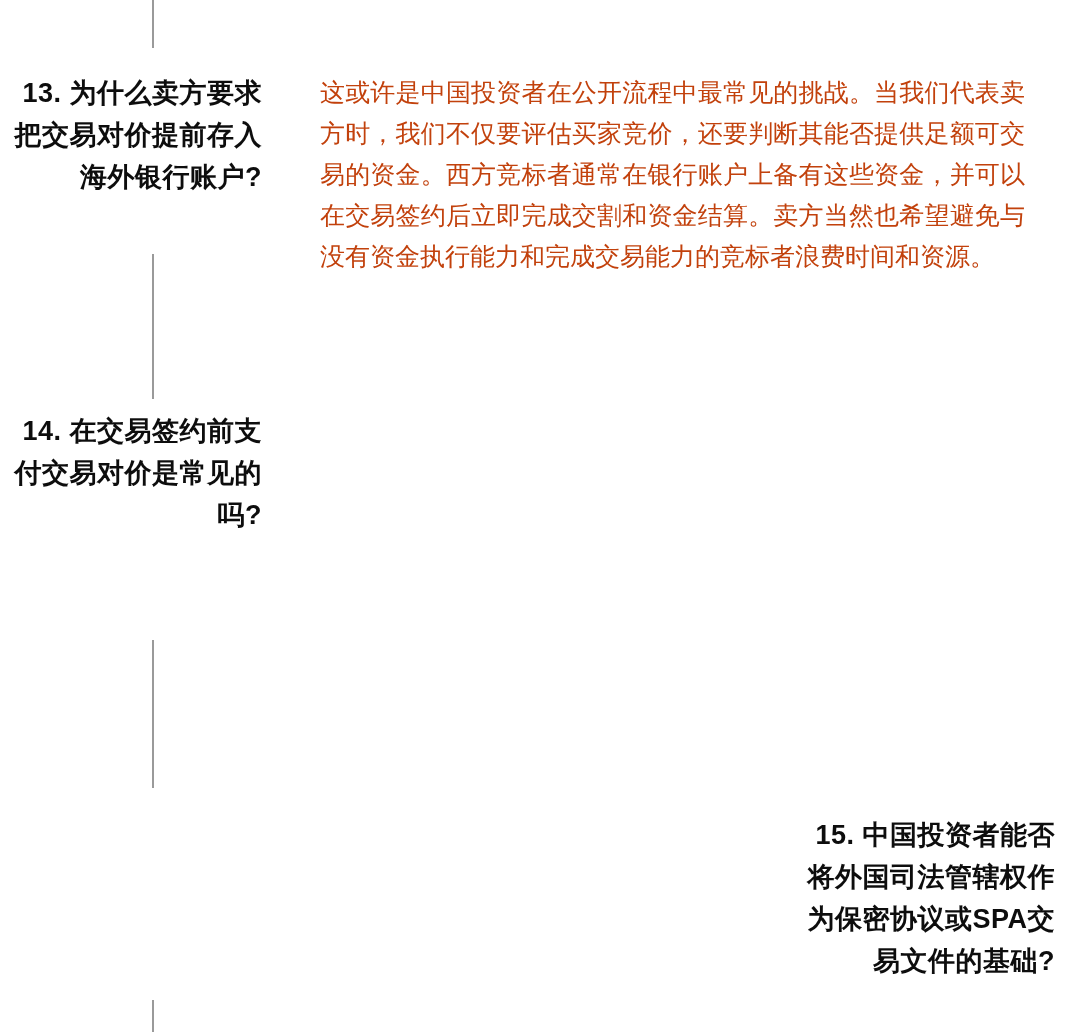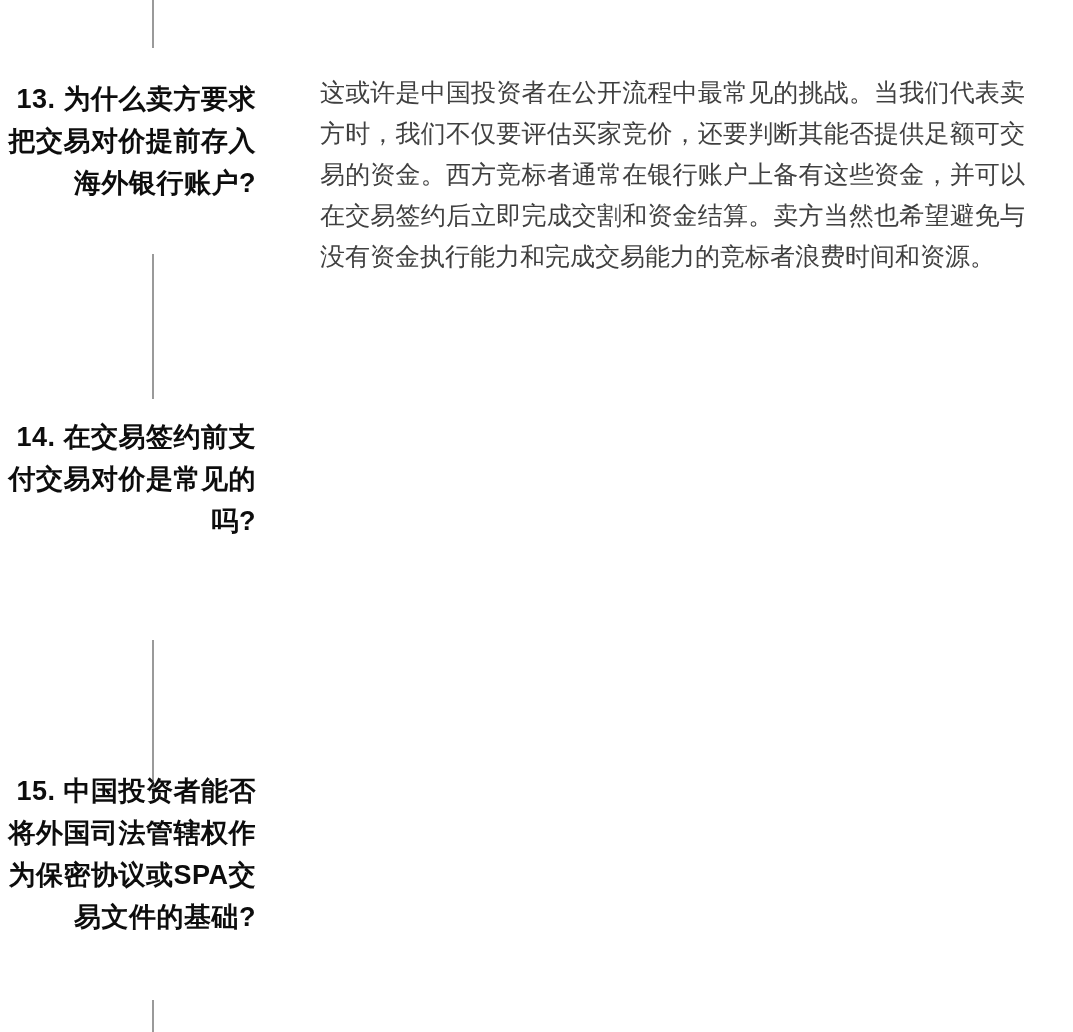--- a/index.html
+++ b/index.html
@@ -37,49 +37,49 @@
   }
 
   .qa-item {
     position: absolute;
     left: 0;
     width: 1073px;
     display: flex;
   }
   .qa-item.i0 { top: 72px; }
   .qa-item.i1 { top: 410px; }
-  .qa-item.i2 { top: 764px; }
+  .qa-item.i2 { top: 814px; justify-content: flex-end; }
 
   .q-col {
     width: 280px;
     padding-right: 18px;
     box-sizing: border-box;
     text-align: right;
   }
 
   .q-text {
     font-weight: bold;
     font-size: 27px;
     line-height: 42px;
     letter-spacing: 0.5px;
     color: #0d0d0d;
-    margin: 6px;
+    margin: 0;
     word-break: break-all;
   }
 
   .a-col {
     width: 745px;
     padding-left: 40px;
     box-sizing: border-box;
   }
 
   .a-text {
     font-size: 25px;
     line-height: 41px;
-    color: #404040;
+    color: #c2410c;
     margin: 0;
     text-align: justify;
     text-justify: inter-ideograph;
     word-break: break-all;
   }
 </style>
 </head>
 <body>
 
 <div class="divider seg1"></div>

